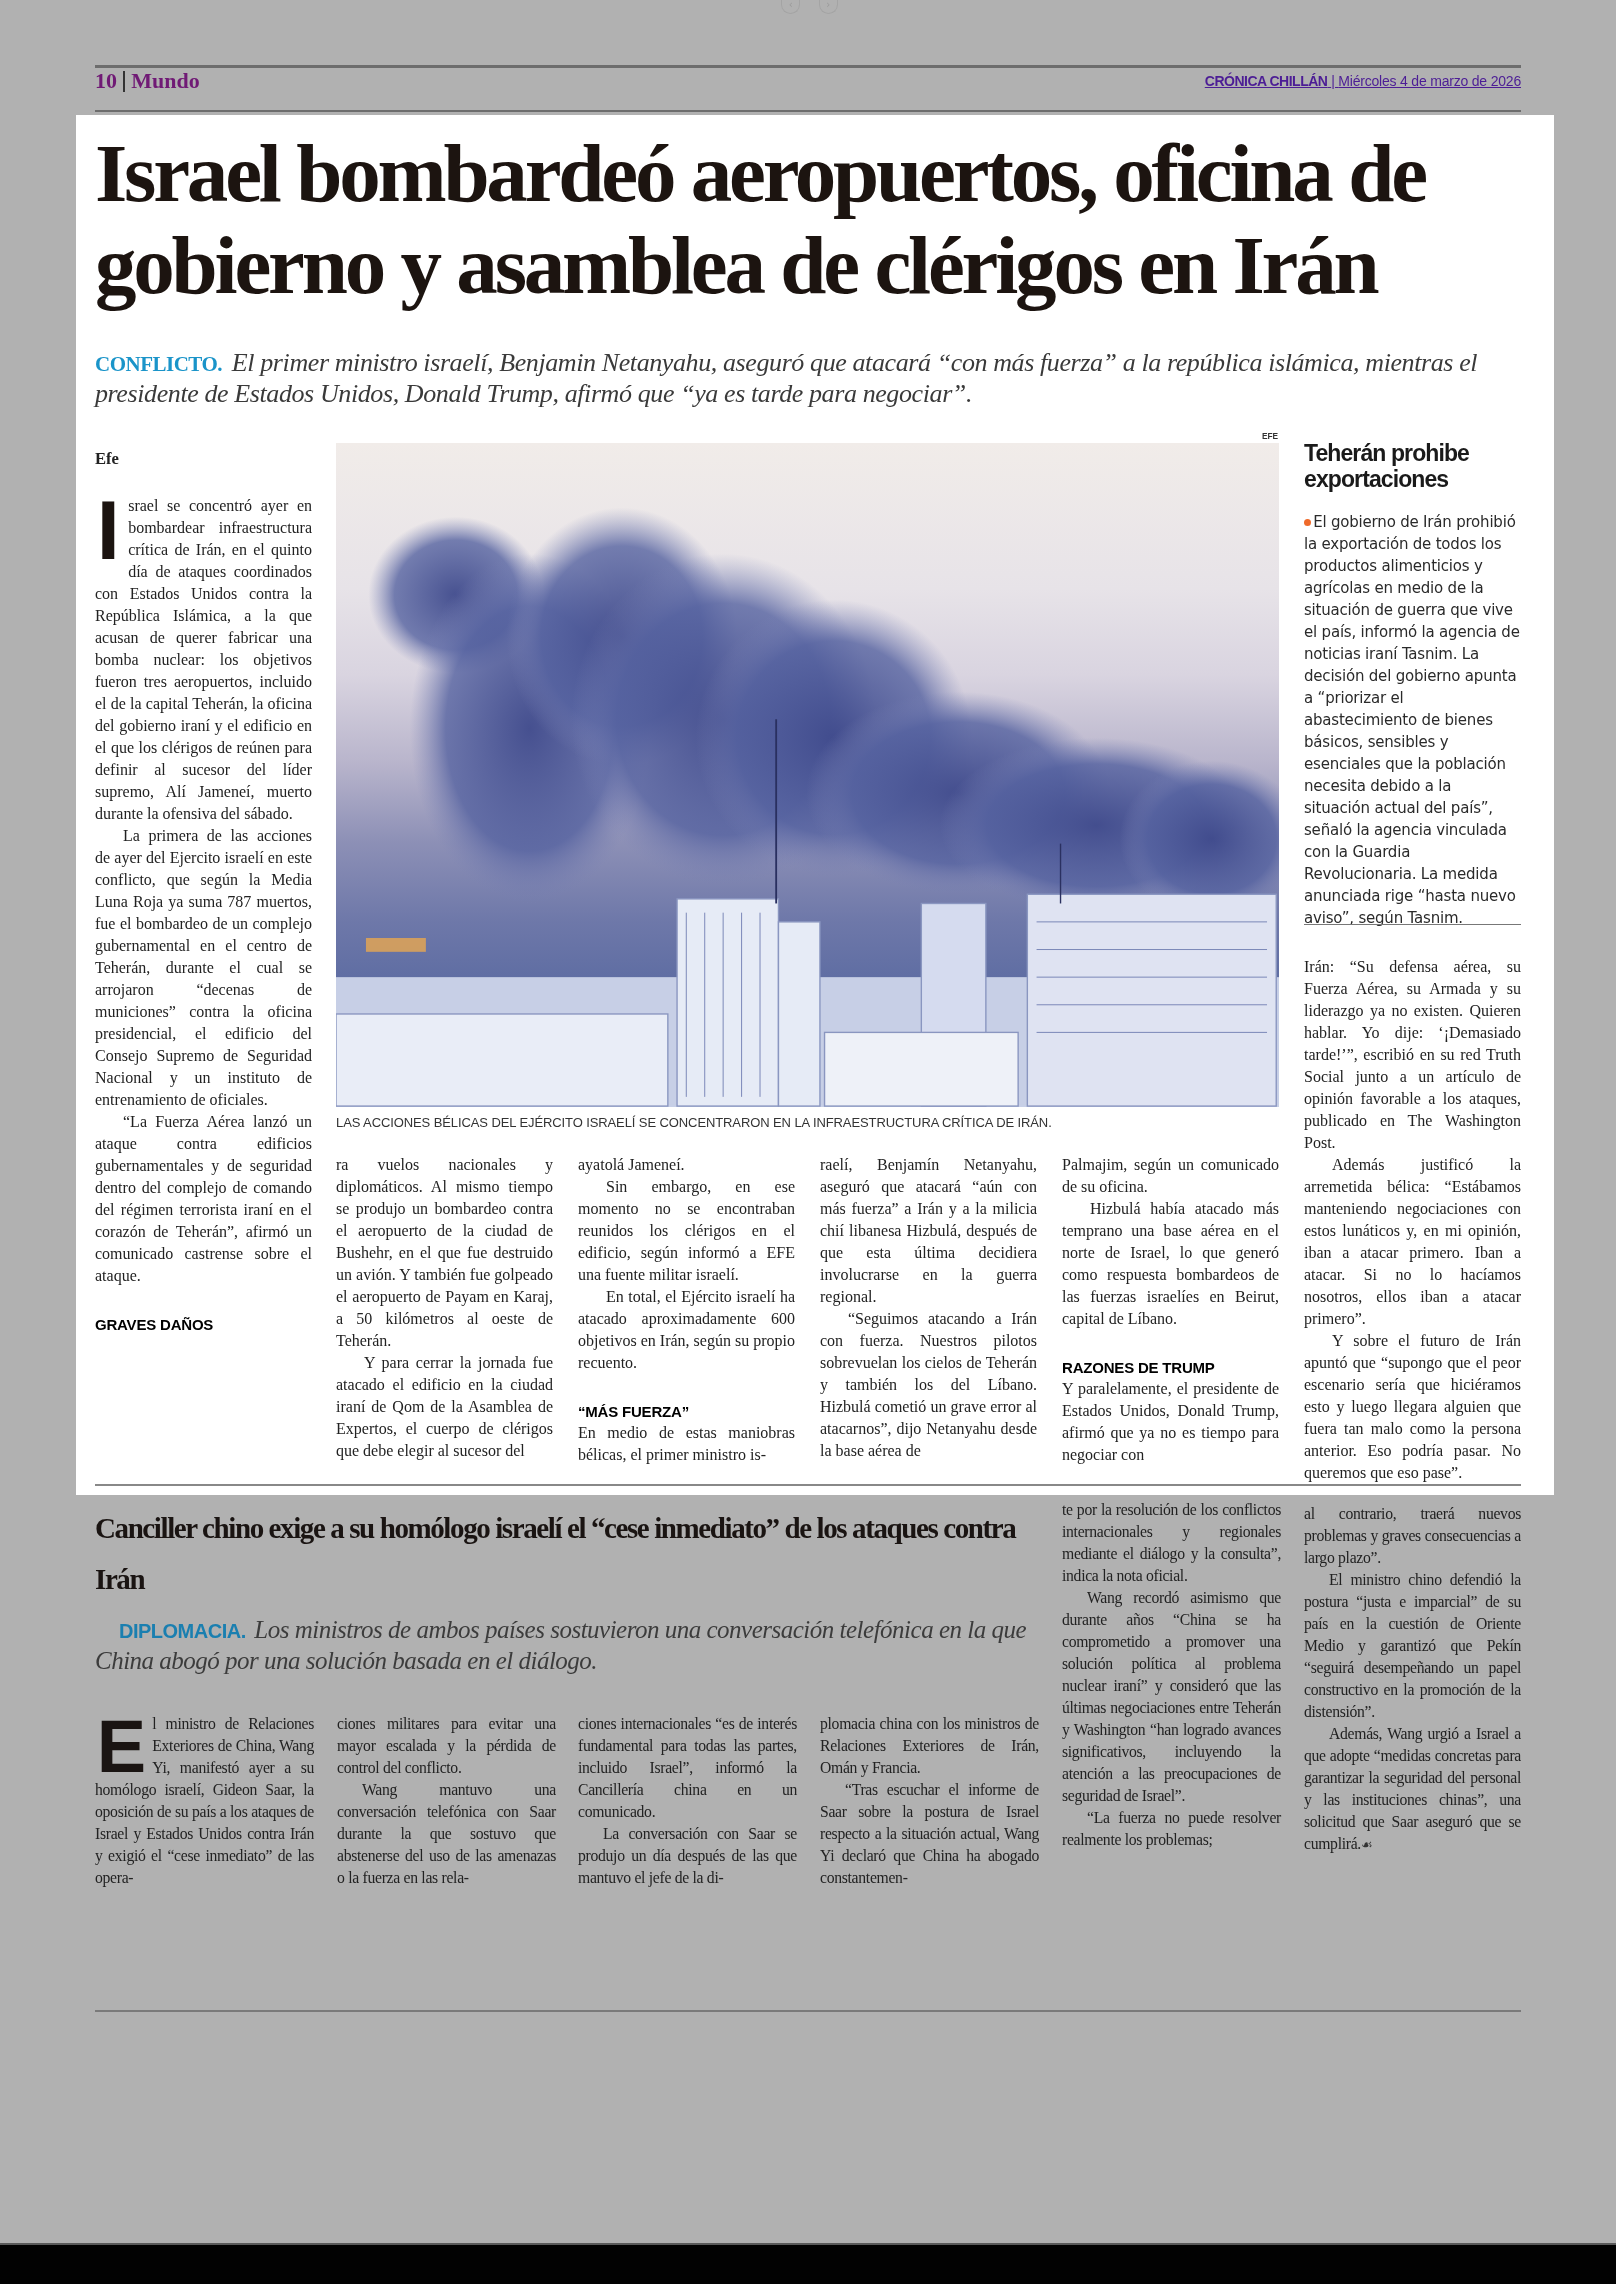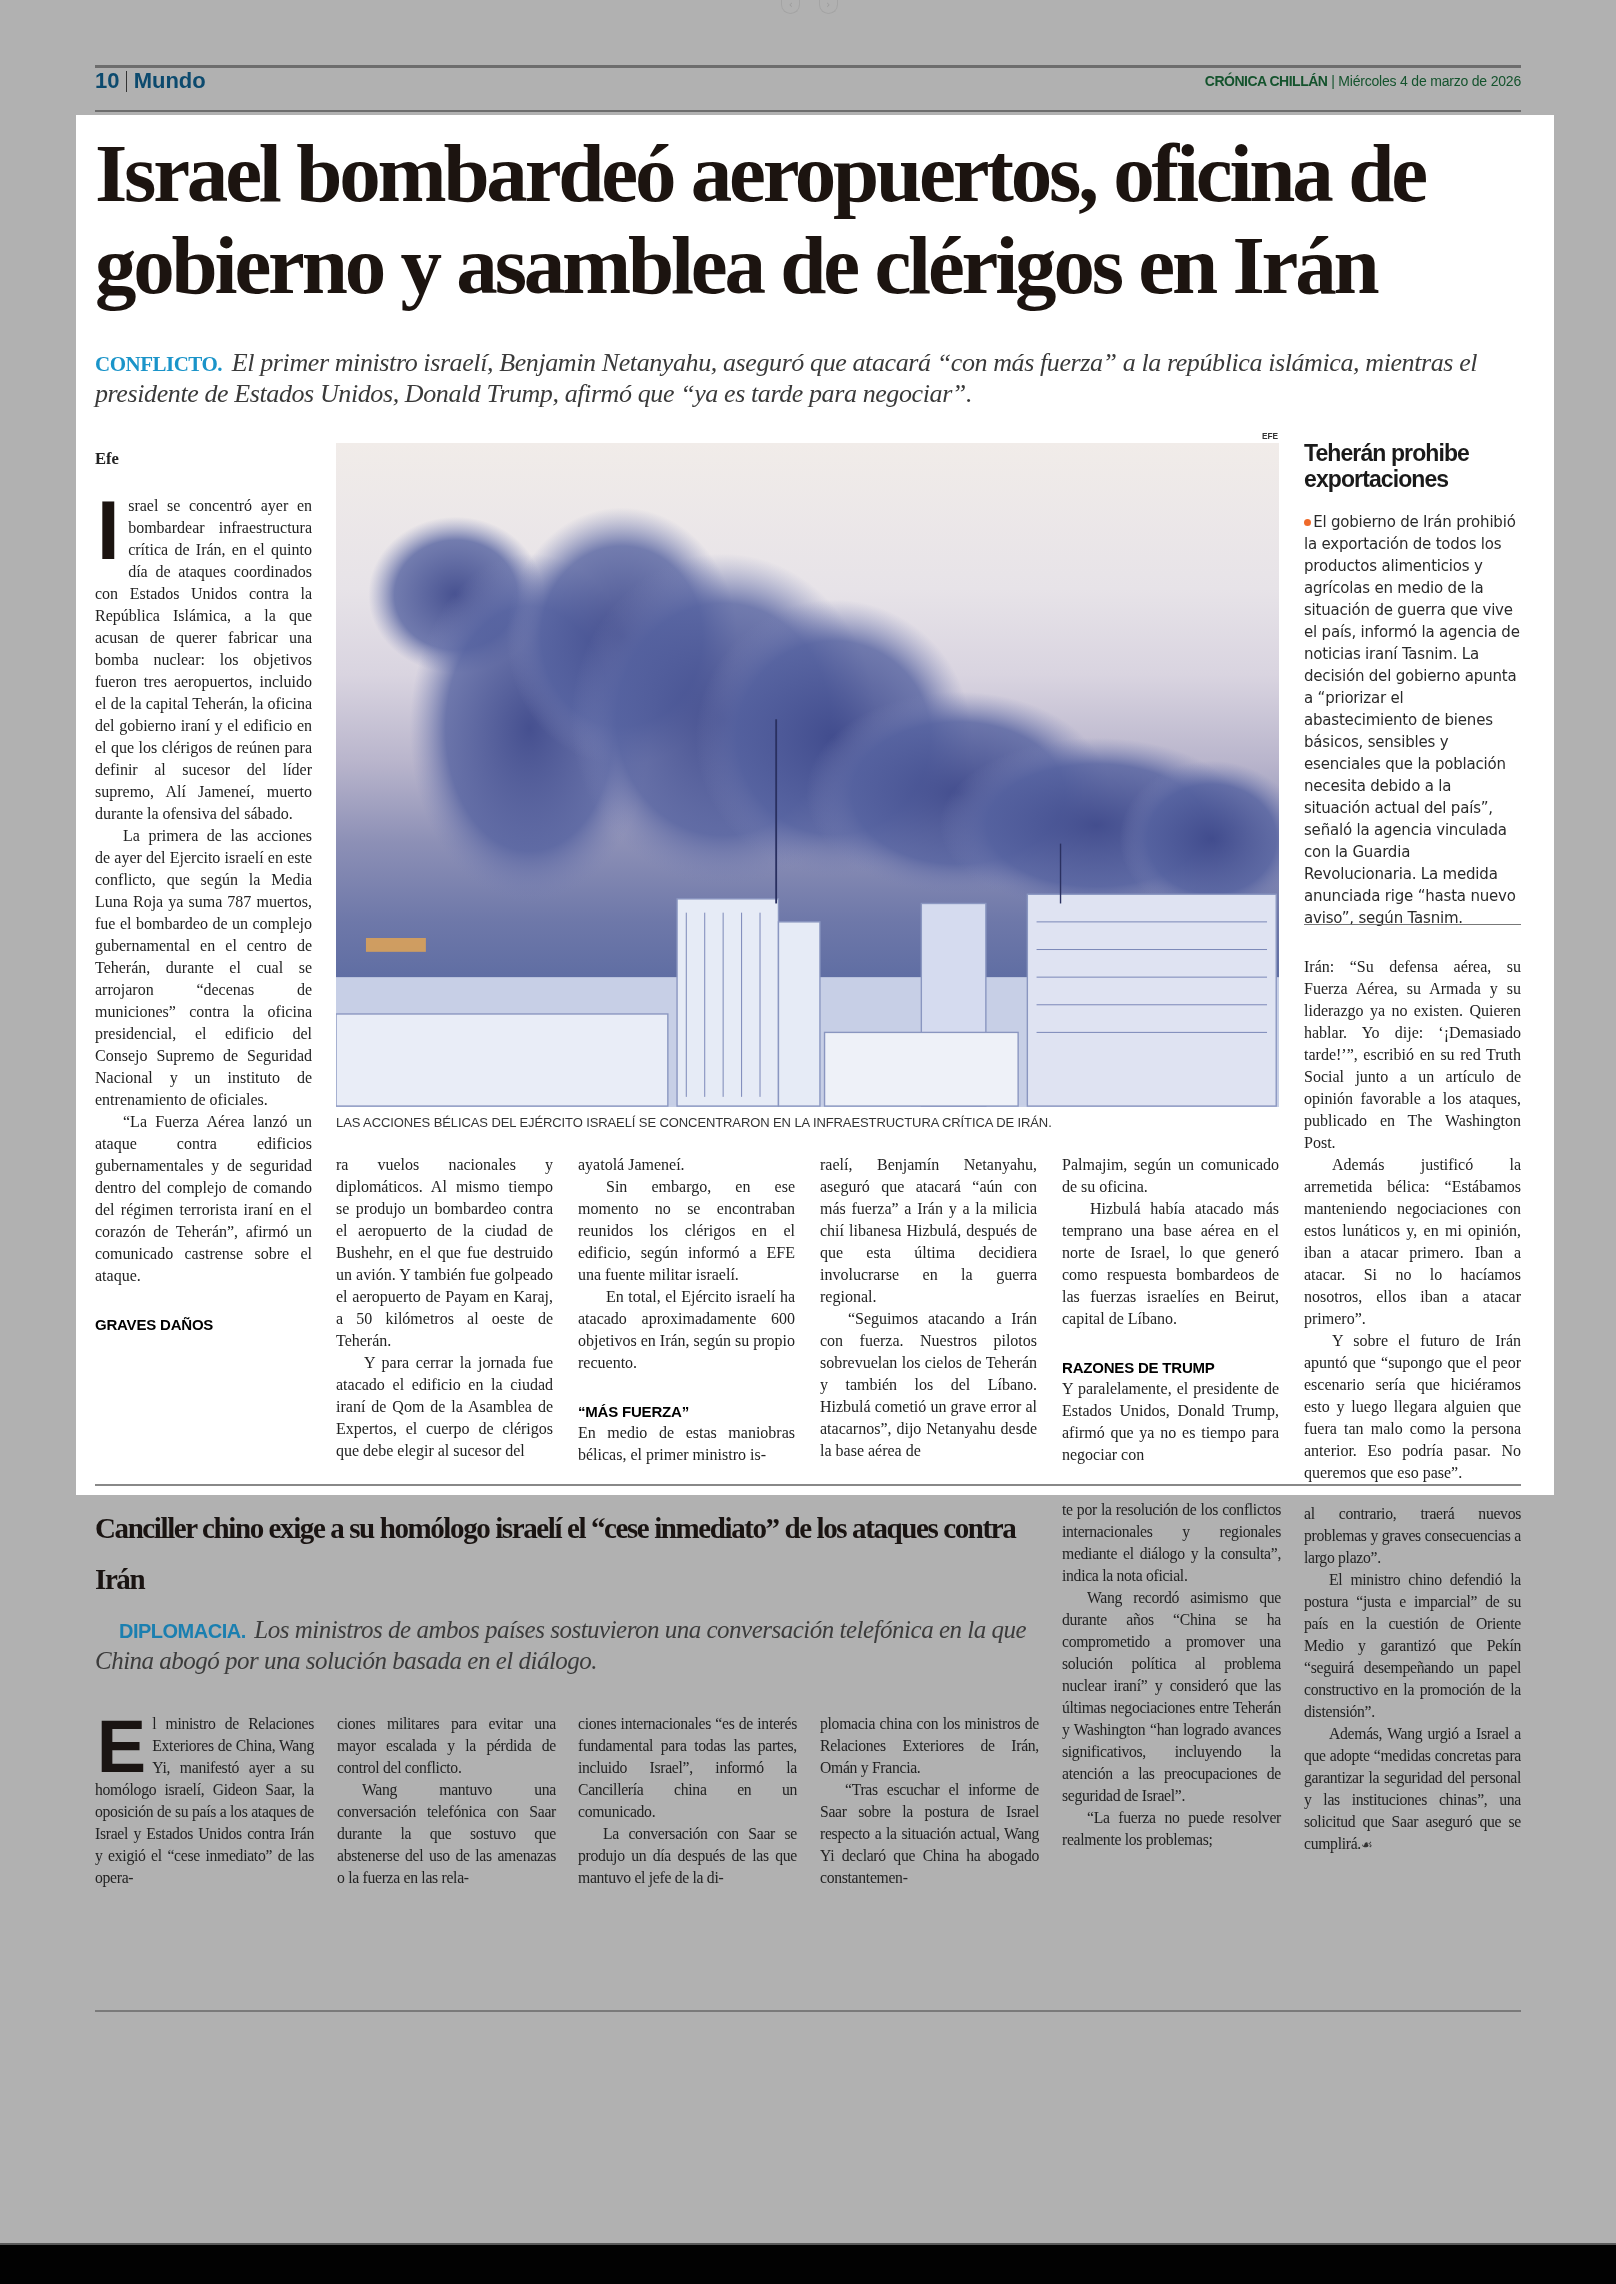--- a/index.html
+++ b/index.html
@@ -5,23 +5,23 @@
   * { box-sizing: border-box; margin: 0; padding: 0; }
   html, body { width: 1616px; height: 2284px; background: #b1b1b1; overflow: hidden; }
   body { position: relative; font-family: "Liberation Serif", "DejaVu Serif", serif; color: #1a1a1a; }
 
   .nav-arrows { position: absolute; top: 0; left: 781px; display: flex; gap: 18.4px; }
   .nav-arrow { width: 19.3px; height: 14px; border: 0.9px solid #a4a4a4; border-top: none; border-radius: 0 0 9.7px 9.7px; color: #9a9a9a; font-family: "DejaVu Sans", sans-serif; font-size: 10px; line-height: 10px; text-align: center; cursor: pointer; }
 
   .page-rule { position: absolute; left: 95px; width: 1426px; height: 3.2px; background: #6d6d6d; }
 
   .folio { position: absolute; top: 64px; left: 95px; width: 1426px; height: 32px; display: flex; justify-content: space-between; align-items: center; }
-  .folio-left { font-family: Liberation Sans, sans-serif; font-size: 22px; font-weight: bold; color: #0c4a6e; display: flex; align-items: center; }
+  .folio-left { font-family: Liberation Serif, serif; font-size: 22px; font-weight: bold; color: #701a75; display: flex; align-items: center; }
   .folio-left .sep { display: inline-block; width: 1.4px; height: 21px; background: #333; margin: 0 6.4px; }
-  .folio-right { font-family: "Liberation Sans", sans-serif; font-size: 14px; color: #14532d; letter-spacing: -0.2px; }
+  .folio-right { font-family: "Liberation Sans", sans-serif; font-size: 14px; color: #4c1d95; letter-spacing: -0.2px; text-decoration: underline; }
   .folio-right b { font-weight: bold; letter-spacing: -0.5px; }
 
   .main-sheet { position: absolute; left: 76px; top: 115px; width: 1478px; height: 1380px; background: #ffffff; }
 
   .headline { position: absolute; left: 95px; top: 127px; width: 1437px; font-family: "Liberation Serif", serif; font-weight: bold; font-size: 83px; line-height: 92px; letter-spacing: -3.2px; color: #1c1410; }
 
   .deck { position: absolute; left: 95px; top: 348px; width: 1433px; font-size: 26px; line-height: 30px; font-style: italic; color: #3a3a3a; letter-spacing: -0.4px; }
   .deck .kicker { font-family: Liberation Serif, serif; font-style: normal; font-weight: bold; color: #1a94c9; font-size: 21px; letter-spacing: -0.5px; margin-right: 3.7px; }
 
   .credit { position: absolute; font-family: "Liberation Sans", sans-serif; font-size: 8.3px; color: #333; font-weight: bold; }

